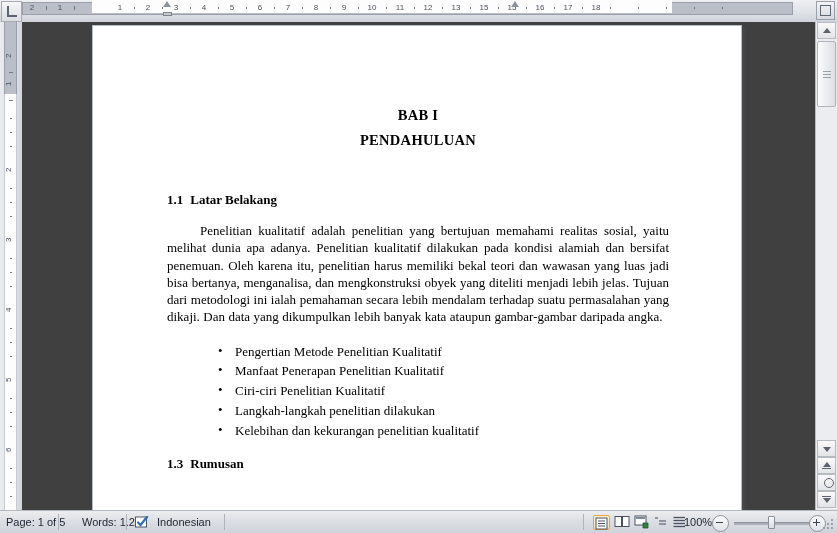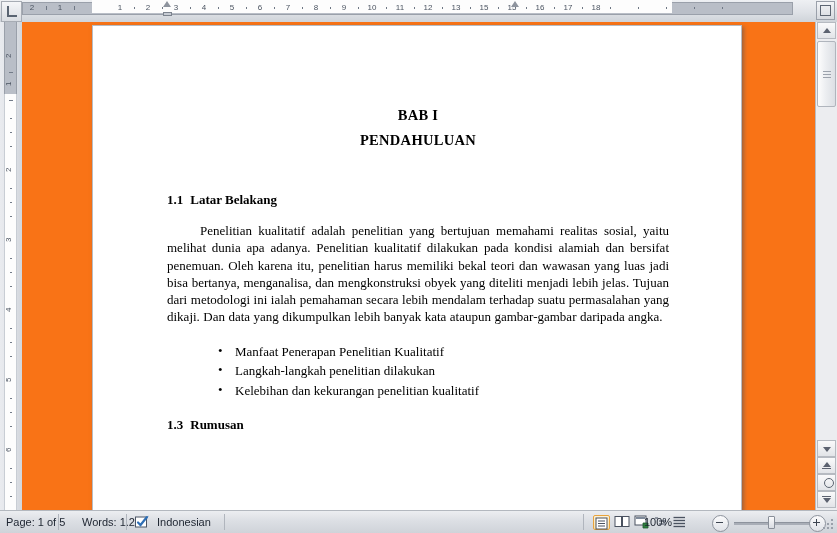--- a/index.html
+++ b/index.html
@@ -161,21 +161,21 @@
     left: 9px;
     width: 4px; height: 1px;
     background: #727b88;
   }
 
   
   #canvas {
     position: absolute;
     left: 22px; top: 22px;
     right: 22px; bottom: 23px;
-    background: #f97316;
+    background: #404040;
     overflow: hidden;
   }
   #page {
     position: absolute;
     left: 70px; top: 3px;
     width: 650px; height: 520px;
     background: #ffffff;
     box-shadow: 2px 2px 4px rgba(80,86,95,0.55);
     border: 1px solid #b7bcc3;
     box-sizing: border-box;
@@ -328,21 +328,21 @@
     width: 17px; height: 15px;
   }
   .view-btn.active {
     border: 1px solid #e8a33d;
     background: linear-gradient(to bottom, #fdf3da, #f9e3ae);
     border-radius: 2px;
     box-sizing: border-box;
   }
   #zoom-label {
     position: absolute;
-    left: 644px; top: 5px;
+    left: 684px; top: 5px;
     font-size: 11px;
   }
   .zoom-circle {
     position: absolute;
     top: 4px;
     width: 15px; height: 15px;
     border: 1px solid #8d939d;
     border-radius: 50%;
     background: linear-gradient(to bottom, #fbfbfc, #dfe2e7);
   }
@@ -496,21 +496,23 @@
       <div class="doc-title" id="title-pendahuluan">PENDAHULUAN</div>
 
       <div class="heading" style="margin-top:43px;">
         <span class="num">1.1</span><span>Latar Belakang</span>
       </div>
 
       <p class="para" style="margin-top:14px;">Penelitian kualitatif adalah penelitian yang bertujuan memahami realitas sosial, yaitu melihat dunia apa adanya. Penelitian kualitatif dilakukan pada kondisi alamiah dan bersifat penemuan. Oleh karena itu, penelitian harus memiliki bekal teori dan wawasan yang luas jadi bisa bertanya, menganalisa, dan mengkonstruksi obyek yang diteliti menjadi lebih jelas. Tujuan dari metodologi ini ialah pemahaman secara lebih mendalam terhadap suatu permasalahan yang dikaji. Dan data yang dikumpulkan lebih banyak kata ataupun gambar-gambar daripada angka.</p>
 
 
       <ul class="bullets" style="margin-top:16px;">
+        <li>Pengertian Metode Penelitian Kualitatif</li>
         <li>Manfaat Penerapan Penelitian Kualitatif</li>
+        <li>Ciri-ciri  Penelitian Kualitatif</li>
         <li>Langkah-langkah penelitian dilakukan</li>
         <li>Kelebihan dan kekurangan penelitian kualitatif</li>
       </ul>
 
       <div class="heading" style="margin-top:16px;">
         <span class="num">1.3</span><span>Rumusan</span>
       </div>
 
     </div>
   </div>

